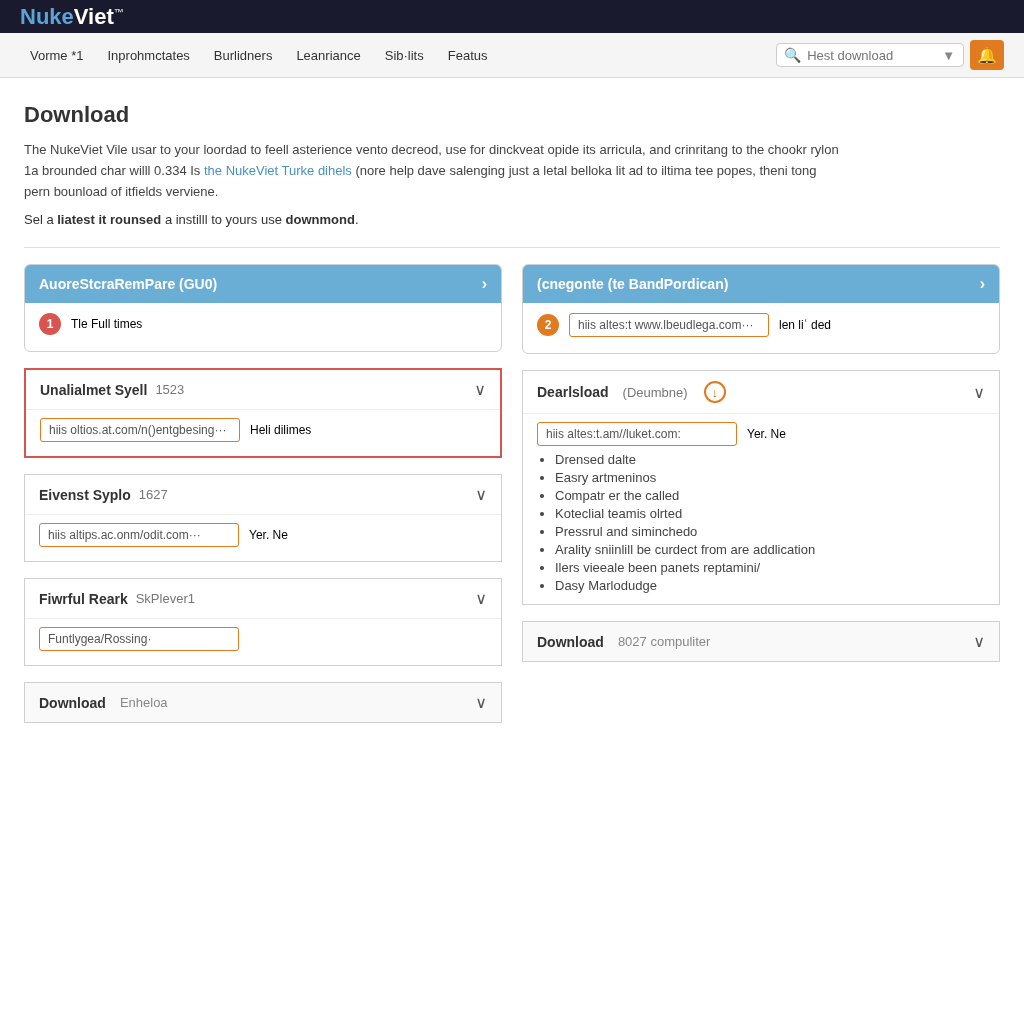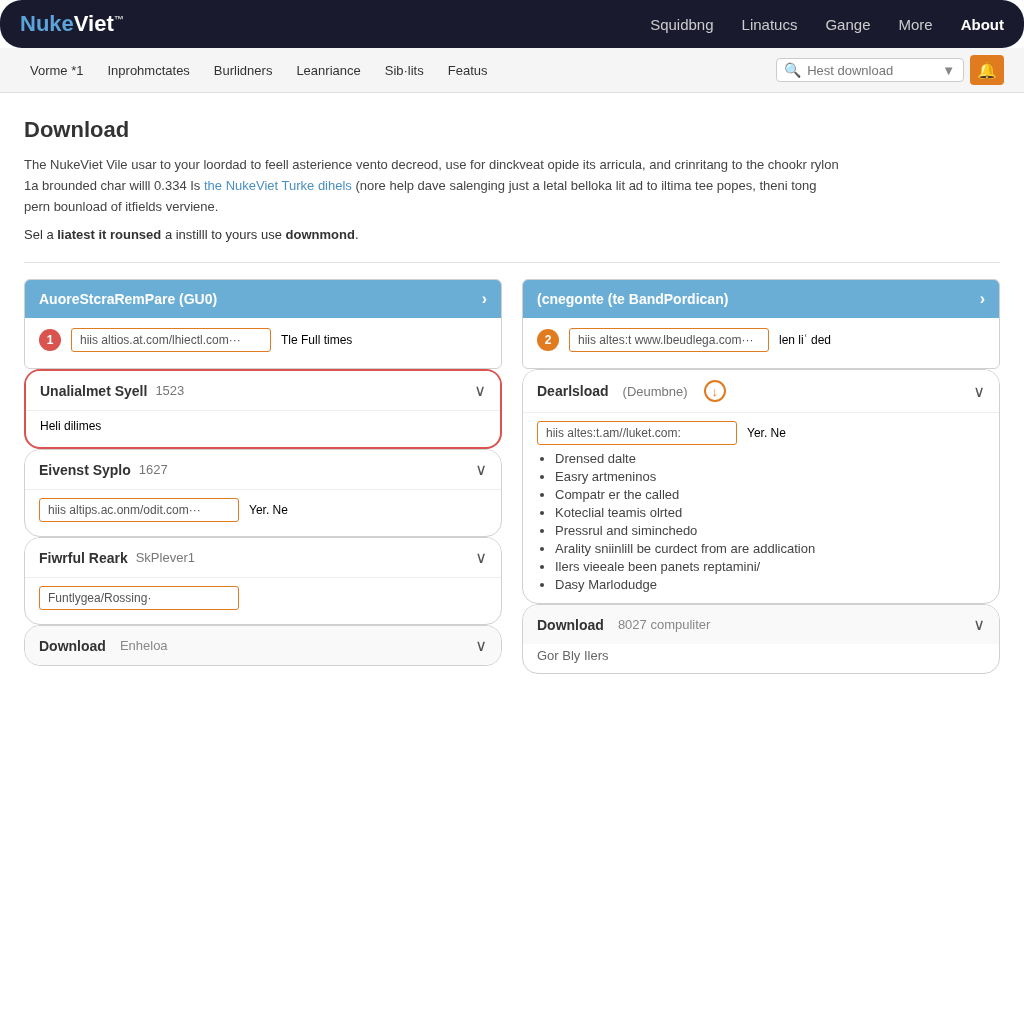--- a/index.html
+++ b/index.html
@@ -5,22 +5,21 @@
     * { box-sizing: border-box; margin: 0; padding: 0; }
     body { font-family: Arial, sans-serif; font-size: 14px; background: #fff; color: #333; }
 
     
     .top-nav {
       background: #1a1a2e;
       color: #fff;
       display: flex;
       align-items: center;
       padding: 0 20px;
-      height: 48px;
-      border-radius: 22px;
+      height: 33px;
     }
     .top-nav .logo {
       font-size: 22px;
       font-weight: bold;
       color: #fff;
       margin-right: auto;
     }
     .top-nav .logo span { color: #5ba3d9; }
     .top-nav .logo sup { font-size: 10px; color: #ccc; }
     .top-nav-links { display: flex; gap: 28px; }
@@ -113,21 +112,21 @@
       margin-bottom: 20px;
     }
     .page-subdesc strong { font-weight: bold; }
 
     
     .columns {
       display: flex;
       gap: 20px;
       margin-top: 10px;
     }
-    .column { flex: 1; display: flex; flex-direction: column; gap: 0; }
+    .column { flex: 1; display: flex; flex-direction: column; gap: 16px; }
 
     
     .card {
       border: 1px solid #d0d0d0;
       border-radius: 6px;
       overflow: hidden;
       background: #fff;
     }
     .card-header {
       background: #6aaed6;
@@ -156,21 +155,21 @@
       font-size: 12px;
       color: #555;
       width: 200px;
       background: #fff;
     }
     .url-label { font-size: 12px; color: #000000; }
 
     
     .expand-section {
       border: 1px solid #d0d0d0;
-      border-radius: 16px;
+      border-radius: 0;
       overflow: hidden;
       background: #fff;
     }
     .expand-section.highlighted {
       border: 2px solid #d9534f;
     }
     .expand-header {
       display: flex;
       align-items: center;
       justify-content: space-between;
@@ -206,27 +205,20 @@
     .download-label { font-weight: bold; font-size: 14px; }
     .download-sublabel { color: #888; font-size: 13px; margin-left: 6px; }
     .download-sub-text { font-size: 13px; color: #666; padding: 4px 14px 10px; }
   </style>
 </head>
 <body>
 
 <nav class="top-nav">
   <div class="logo">
     <span>Nuke</span><span style="color:#fff">Viet</span><sup>™</sup>
-  </div>
-  <div class="top-nav-links">
-    <a href="#">Squidbng</a>
-    <a href="#">Linatucs</a>
-    <a href="#">Gange</a>
-    <a href="#">More</a>
-    <a href="#" class="active">About</a>
   </div>
 </nav>
 
 <nav class="second-nav">
   <a href="#">Vorme *1</a>
   <a href="#">Inprohmctates</a>
   <a href="#">Burlidners</a>
   <a href="#">Leanriance</a>
   <a href="#">Sib·lits</a>
   <a href="#">Featus</a>
@@ -258,36 +250,36 @@
     <div class="column">
 
       <div class="card">
         <div class="card-header">
           <span>AuoreStcraRemPare (GU0)</span>
           <span class="chevron">›</span>
         </div>
         <div class="card-body">
           <div class="url-row">
             <span class="badge-circle badge-red">1</span>
-            <input class="url-input" type="text" value="hiis altios.at.com/lhiectl.com···" style="">
             <span class="url-label">Tle Full times</span>
           </div>
         </div>
       </div>
 
       <div class="expand-section highlighted">
         <div class="expand-header">
           <div class="expand-header-left">
             <span class="expand-title">Unalialmet Syell</span>
             <span class="expand-version">1523</span>
           </div>
           <span class="expand-icon">∨</span>
         </div>
         <div class="expand-body">
           <div class="url-row">
+            <input class="url-input" type="text" value="hiis oltios.at.com/n()entgbesing···" style="">
             <span class="url-label">Heli dilimes</span>
           </div>
         </div>
       </div>
 
       <div class="expand-section">
         <div class="expand-header">
           <div class="expand-header-left">
             <span class="expand-title">Eivenst Syplo</span>
             <span class="expand-version">1627</span>
@@ -372,18 +364,17 @@
       </div>
 
       <div class="expand-section download-section">
         <div class="expand-header">
           <div class="expand-header-left">
             <span class="download-label">Download</span>
             <span class="download-sublabel">8027 compuliter</span>
           </div>
           <span class="expand-icon">∨</span>
         </div>
-        <div class="download-sub-text">Gor Bly Ilers</div>
       </div>
     </div>
 
   </div>
 </div>
 
 </body></html>

